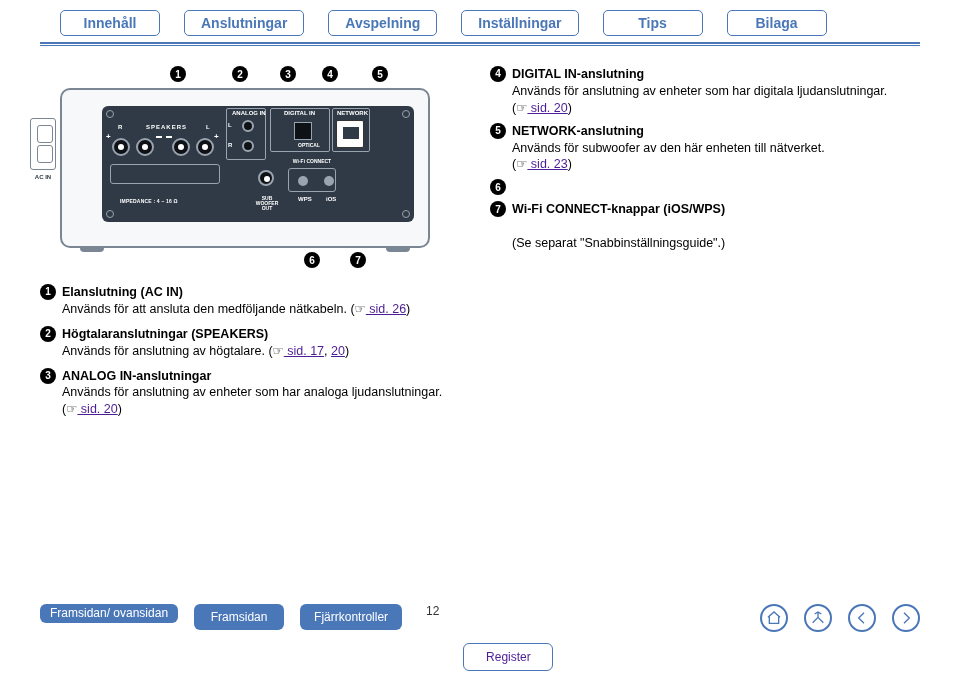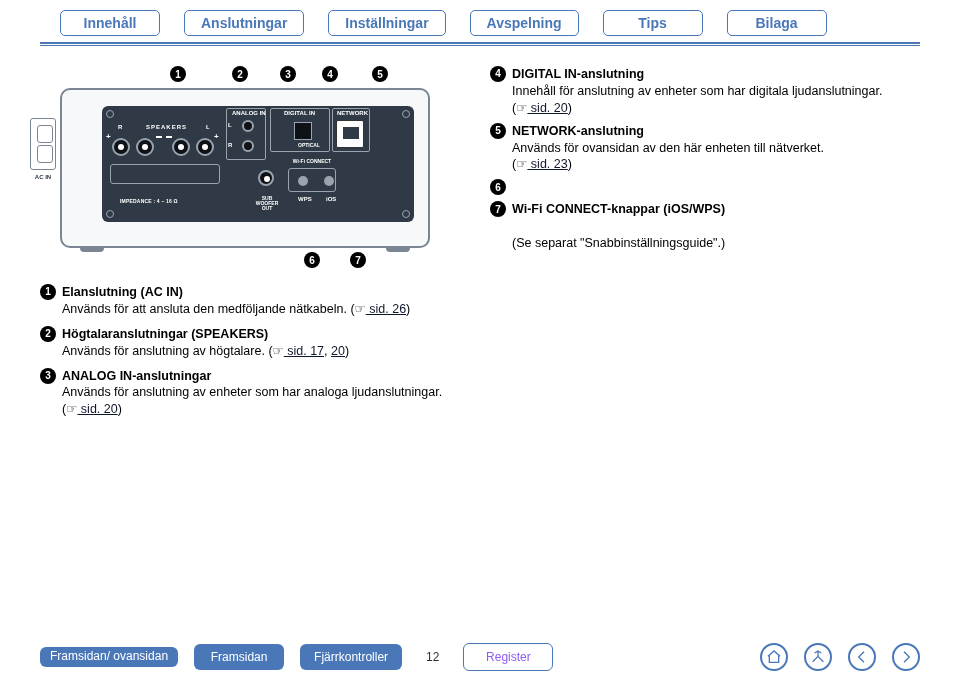--- a/index.html
+++ b/index.html
@@ -143,64 +143,64 @@
   .s1{top:4px; left:4px;} .s2{top:4px; right:4px;} .s3{bottom:4px; left:4px;} .s4{bottom:4px; right:4px;}
   .region-box{position:absolute; border:1px solid #9aa4af; border-radius:2px;}
   .rb1{top:2px; left:124px; width:40px; height:52px;}
   .rb2{top:2px; left:168px; width:60px; height:44px;}
   .rb3{top:2px; left:230px; width:38px; height:44px;}
 
   
   .desc-col { flex: 1; font-size: 12.5px; line-height:1.35; }
   .desc-item { display:flex; gap:6px; margin-bottom:6px;}
   .desc-item .txt b { font-weight:bold; }
-  .link { color:#0f172a; text-decoration:underline; cursor:pointer;}
+  .link { color:#4c1d95; text-decoration:underline; cursor:pointer;}
   .hand { font-family: serif; }
 
   .below-diagram { margin-top: 14px; margin-left: 40px; font-size:12.5px; line-height:1.35;}
   .below-diagram .desc-item{ margin-bottom:8px;}
 
   
   .bottomnav {
     position:absolute;
     left:0; right:0; bottom:14px;
     display:flex;
-    align-items:center;
+    align-items:flex-start;
     gap:16px;
     padding: 0 40px;
   }
   .btab {
     background:#4a77b8;
     color:#fff;
     border-radius:6px;
     padding:6px 14px;
     font-size:12px;
     text-align:center;
     cursor:pointer;
     min-width:90px;
   }
   .btab.two { line-height:1.1; padding:3px 10px;}
-  .btab.reg { background:none; color:#8b5cf6; border:1.5px solid #4a77b8;}
+  .btab.reg { background:none; color:#4c1d95; border:1.5px solid #4a77b8;margin-top:39px;}
   .pgnum { font-size:12px; color:#333; margin:0 8px;}
   .icon-circle {
     width:28px; height:28px; border:2px solid #4a77b8; border-radius:50%;
     display:inline-flex; align-items:center; justify-content:center;
     color:#4a77b8; font-size:14px; cursor:pointer; background:#fff;
   }
   .icon-circle svg { width:16px; height:16px; stroke:#4a77b8; fill:none; stroke-width:2;}
   .bottomnav .spacer{flex:1;}
 </style>
 </head>
 <body>
 
 <div class="topnav">
   <div class="tab">Innehåll</div>
   <div class="tab">Anslutningar</div>
+  <div class="tab">Avspelning</div>
   <div class="tab">Inställningar</div>
-  <div class="tab">Avspelning</div>
   <div class="tab">Tips</div>
   <div class="tab">Bilaga</div>
 </div>
 <div class="toprule"></div>
 
 <div class="content">
 
   <div class="diagram-col">
     <div class="callout-row top">
       <span class="bullet-num">1</span>
@@ -266,29 +266,29 @@
       <span class="bullet-num">6</span>
       <span class="bullet-num">7</span>
     </div>
   </div>
 
   <div class="desc-col">
     <div class="desc-item">
       <span class="bullet-num">4</span>
       <div class="txt">
         <b>DIGITAL IN-anslutning</b><br>
-        <span>Innehåll för anslutning av enheter som har digitala ljudanslutningar.</span><br>
+        <span>Används för anslutning av enheter som har digitala ljudanslutningar.</span><br>
         <span>(</span><span class="hand">☞</span><span class="link"> sid. 20</span><span>)</span>
       </div>
     </div>
     <div class="desc-item">
       <span class="bullet-num">5</span>
       <div class="txt">
         <b>NETWORK-anslutning</b><br>
-        <span>Används för ovansidan av den här enheten till nätverket.</span><br>
+        <span>Används för subwoofer av den här enheten till nätverket.</span><br>
         <span>(</span><span class="hand">☞</span><span class="link"> sid. 23</span><span>)</span>
       </div>
     </div>
     <div class="desc-item">
       <span class="bullet-num">6</span>
     </div>
     <div class="desc-item">
       <span class="bullet-num">7</span>
       <div class="txt">
         <b>Wi-Fi CONNECT-knappar (iOS/WPS)</b><br>

